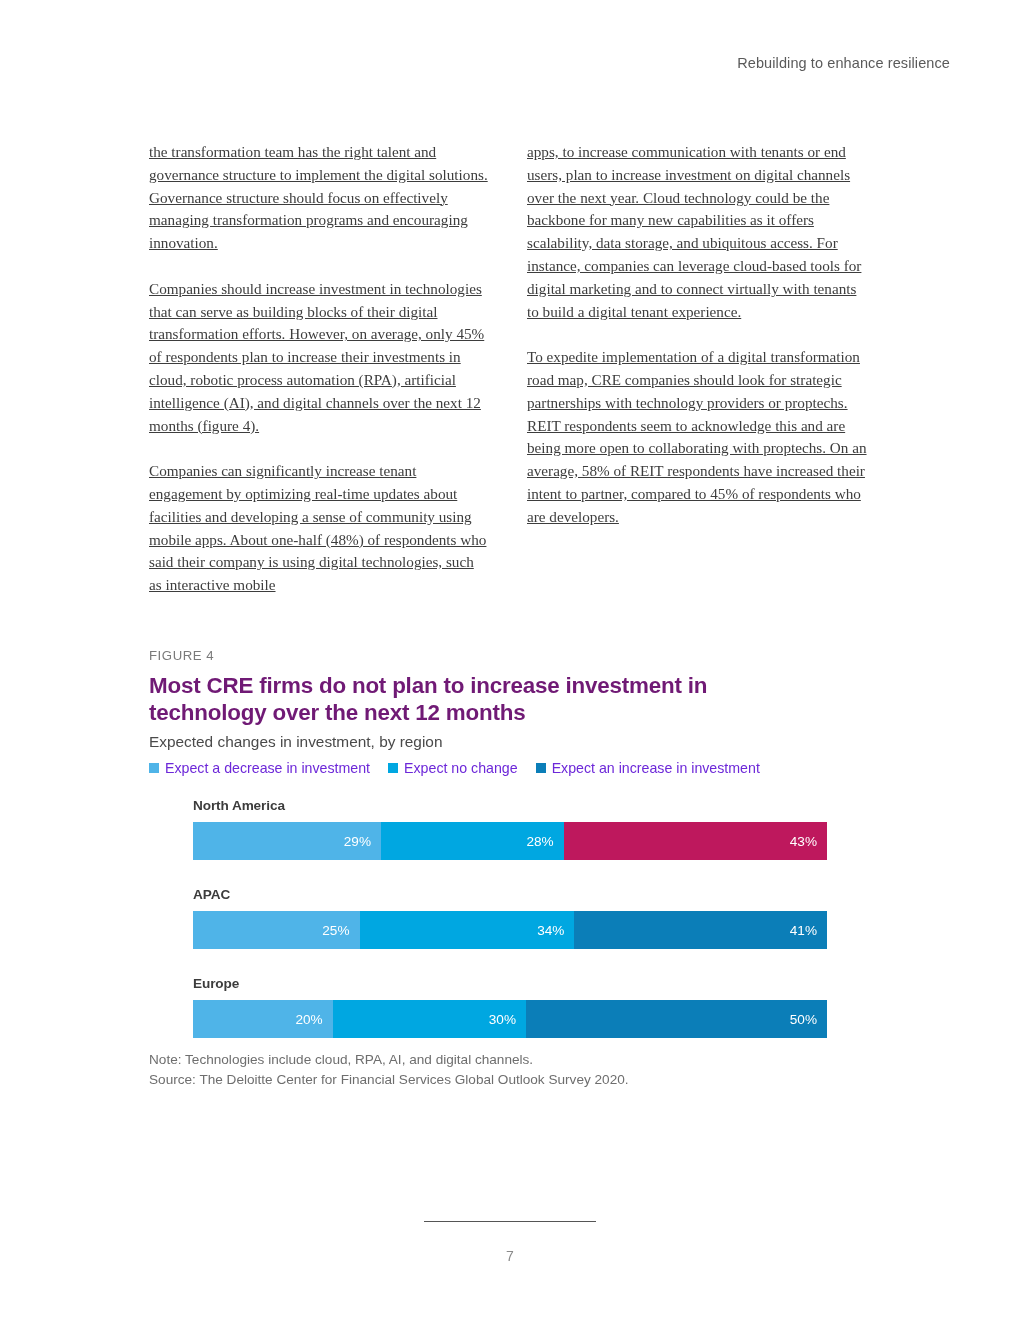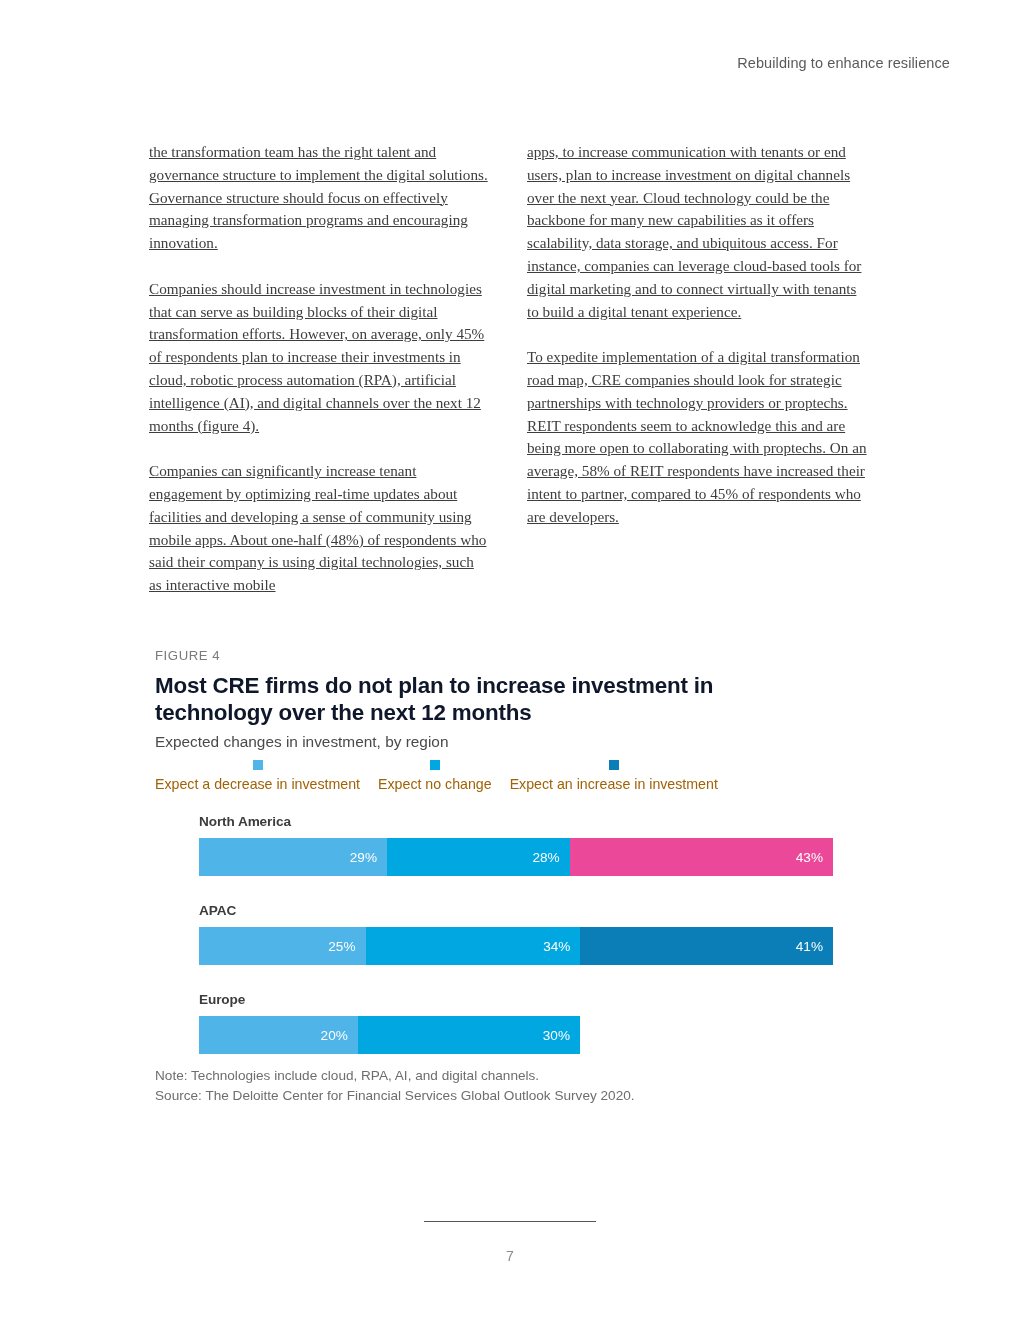--- a/index.html
+++ b/index.html
@@ -54,34 +54,34 @@
     color: #3d3d3d;
     margin: 0 0 22.8px 0;
     text-align: left;
     text-decoration: underline;
   }
   .body-par:last-child { margin-bottom: 0; }
 
   
   .figure {
     position: absolute;
-    left: 155px;
+    left: 149px;
     top: 648px;
     width: 760px;
   }
   .fig-eyebrow {
     font-size: 13.2px;
     color: #7a7a7a;
     letter-spacing: 0.55px;
     margin-bottom: 9px;
   }
   .fig-title {
     font-size: 22.4px;
     font-weight: bold;
-    color: #0f172a;
+    color: #701a75;
     line-height: 27px;
     letter-spacing: -0.2px;
     margin-bottom: 7px;
     max-width: 625px;
   }
   .fig-subtitle {
     font-size: 15.4px;
     color: #4a4a4a;
     margin-bottom: 9px;
   }
@@ -90,23 +90,22 @@
     display: flex;
     align-items: center;
     gap: 18px;
     margin-bottom: 22px;
   }
   .legend-item {
     display: flex;
     align-items: center;
     gap: 6px;
     font-size: 14.2px;
-    color: #a16207;
+    color: #6d28d9;
     white-space: nowrap;
-    flex-direction: column;
   }
   .legend-swatch {
     width: 10px;
     height: 10px;
     flex: 0 0 10px;
     display: block;
   }
 
   
   .chart { margin-top: 4px; }
@@ -211,21 +210,21 @@
     <div class="chart" id="chart">
         <div class="bar-group">
           <div class="bar-label">North America</div>
           <div class="bar-track">
             <div class="bar-seg" style="background: rgb(79, 180, 232); width: 29%;">
               <span>29%</span>
             </div>
             <div class="bar-seg" style="background: rgb(0, 167, 225); width: 28%;">
               <span>28%</span>
             </div>
-            <div class="bar-seg" style="background: #ec4899; width: 43%;">
+            <div class="bar-seg" style="background: #be185d; width: 43%;">
               <span>43%</span>
             </div>
           </div>
         </div>
         <div class="bar-group">
           <div class="bar-label">APAC</div>
           <div class="bar-track">
             <div class="bar-seg" style="background: rgb(79, 180, 232); width: 25%;">
               <span>25%</span>
             </div>
@@ -239,20 +238,23 @@
         </div>
         <div class="bar-group">
           <div class="bar-label">Europe</div>
           <div class="bar-track">
             <div class="bar-seg" style="background: rgb(79, 180, 232); width: 20%;">
               <span>20%</span>
             </div>
             <div class="bar-seg" style="background: rgb(0, 167, 225); width: 30%;">
               <span>30%</span>
             </div>
+            <div class="bar-seg" style="background: rgb(11, 126, 184); width: 50%;">
+              <span>50%</span>
+            </div>
           </div>
         </div>
       </div>
 
     <div class="fig-note">
       <div>Note: Technologies include cloud, RPA, AI, and digital channels.</div>
       <div>Source: The Deloitte Center for Financial Services Global Outlook Survey 2020.</div>
     </div>
   </div>
 

